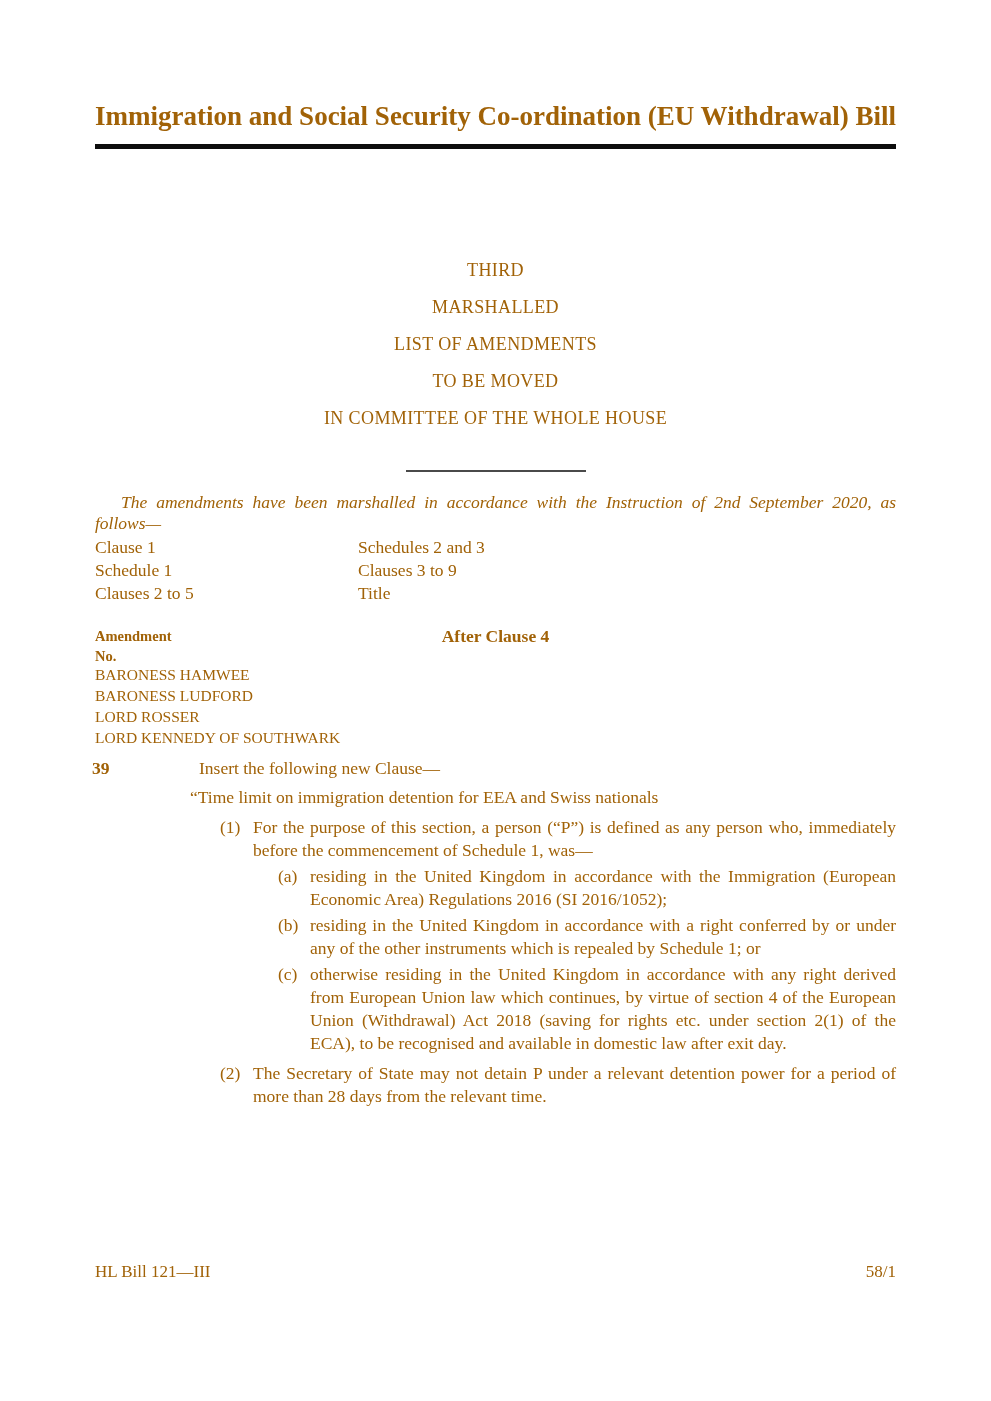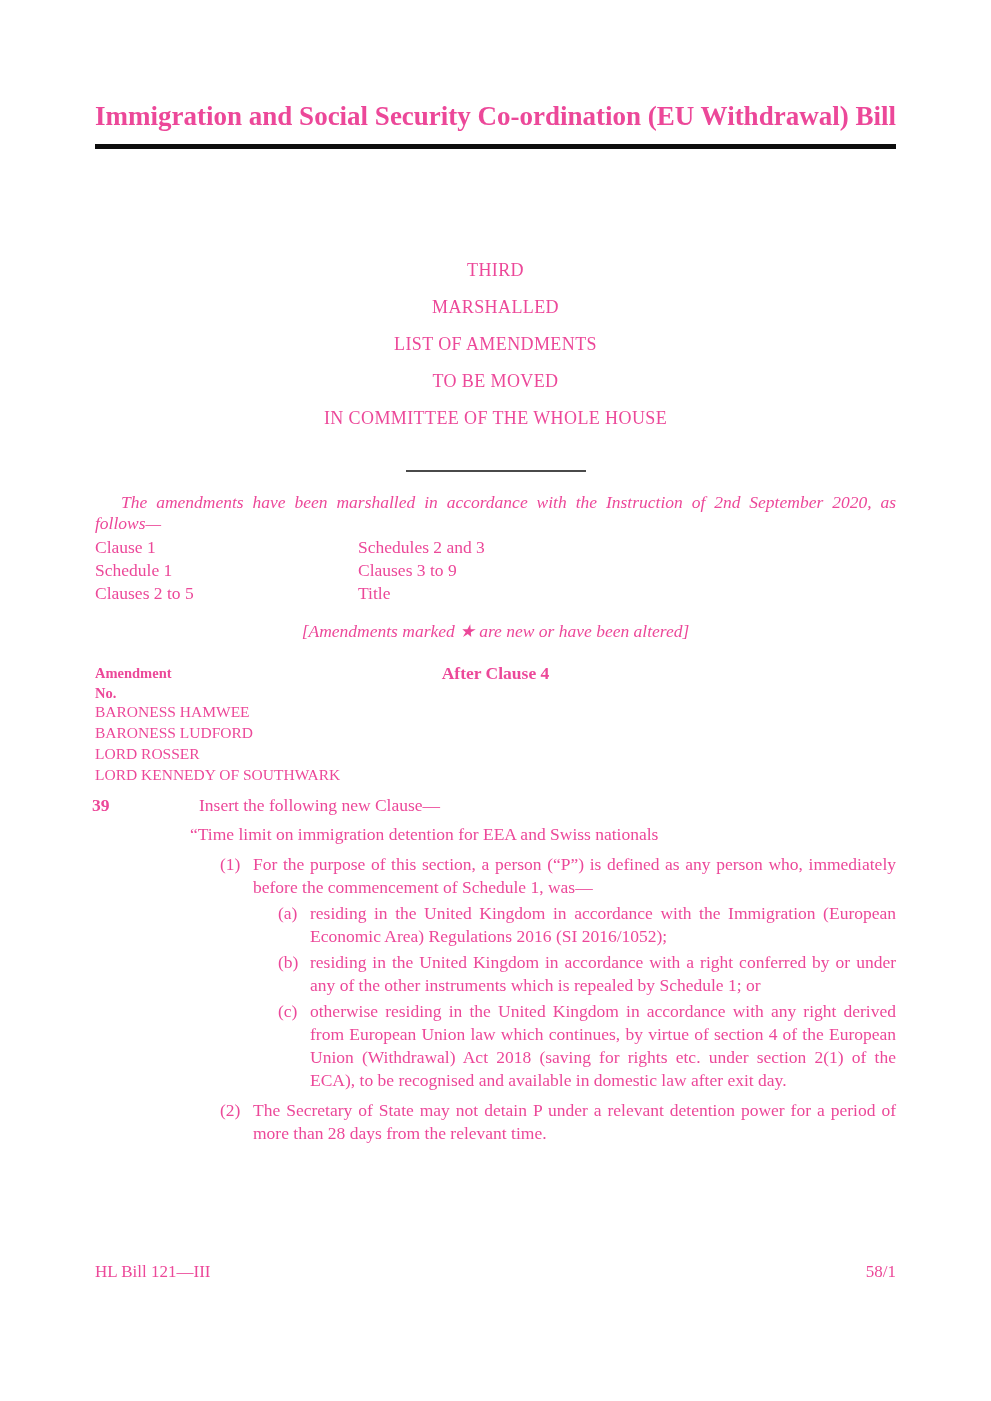--- a/index.html
+++ b/index.html
@@ -3,21 +3,21 @@
 <meta charset="utf-8">
 <style>
   * { margin: 0; padding: 0; box-sizing: border-box; }
   html, body { background: #ffffff; }
   .page {
     position: relative;
     width: 991px;
     height: 1401px;
     margin: 0 auto;
     background: #ffffff;
-    color: #ec4899;
+    color: #a16207;
     font-family: "Liberation Serif", "DejaVu Serif", serif;
     overflow: hidden;
   }
   .content { padding: 0 95px; }
 
   
   .doc-title {
     margin-top: 98px;
     text-align: center;
     font-size: 27px;
@@ -144,21 +144,20 @@
         <div>Schedule 1</div>
         <div>Clauses 2 to 5</div>
       </div>
       <div class="order-col">
         <div>Schedules 2 and 3</div>
         <div>Clauses 3 to 9</div>
         <div>Title</div>
       </div>
     </div>
 
-    <div class="star-note">[Amendments marked ★ are new or have been altered]</div>
 
     <div class="amendment-header">
       <div class="amendment-no-label">
         <div>Amendment</div>
         <div>No.</div>
       </div>
       <div class="after-clause">After Clause 4</div>
     </div>
 
     <div class="sponsors">

